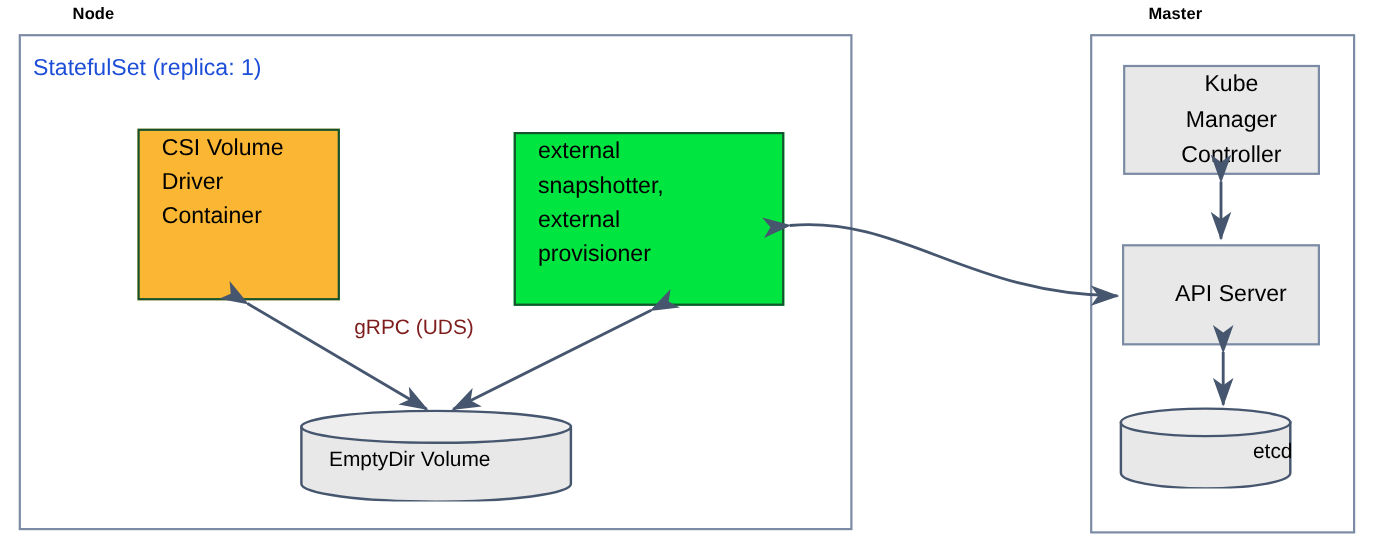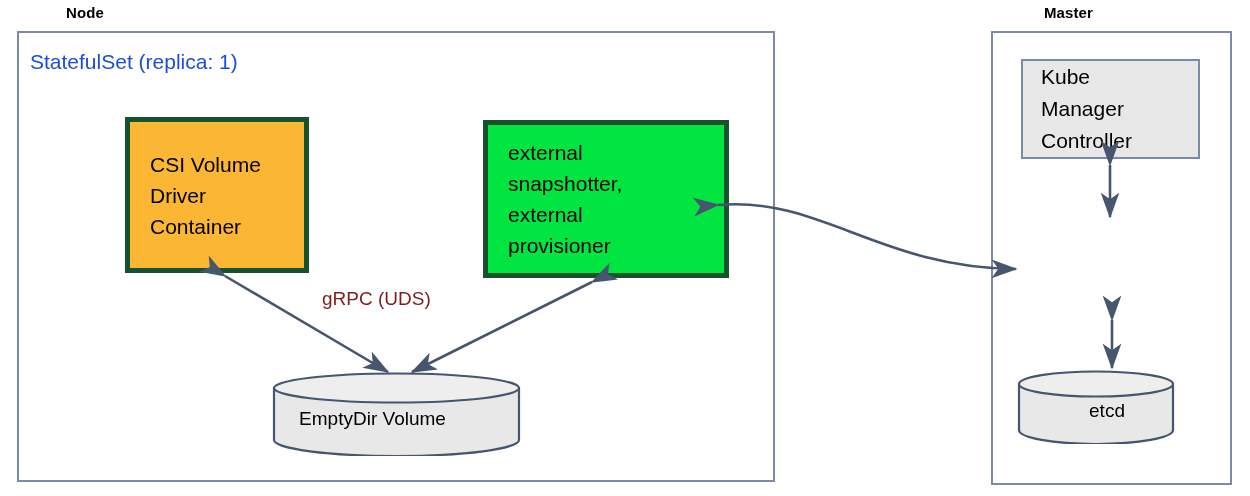--- a/index.html
+++ b/index.html
@@ -36,24 +36,23 @@
   }
   .inner-title {
     position: absolute;
     font-size: 21px;
     color: #1d4ed8;
     white-space: nowrap;
   }
   .node-box {
     position: absolute;
     box-sizing: border-box;
-    border: 5px solid #14532d;
+    border: 2px solid #14532d;
     display: flex;
     flex-direction: column;
-    justify-content: center;
     padding-left: 20px;
     box-sizing: border-box;
   }
   .node-box .txt-line {
     font-size: 21px;
     line-height: 31px;
     color: #000000;
     white-space: nowrap;
   }
   .plain-box {
@@ -65,20 +64,21 @@
     flex-direction: column;
     justify-content: center;
     padding-left: 18px;
     box-sizing: border-box;
   }
   .plain-box .txt-line {
     font-size: 21px;
     line-height: 32px;
     color: #000000;
     white-space: nowrap;
+    text-align: center;
   }
   .cyl-wrap {
     position: absolute;
   }
   .cyl-label {
     position: absolute;
     width: 100%;
     text-align: center;
     font-size: 19px;
     color: #000000;
@@ -109,21 +109,21 @@
   <div class="container-box" style="left:17px; top:31px; width:758px; height:451px;"></div>
 
   <div class="inner-title" style="left:30px; top:50px;">StatefulSet (replica: 1)</div>
 
   <div class="node-box" id="csi-box" style="left:125px; top:117px; width:184px; height:156px; background:#fbb733;">
     <div class="txt-line">CSI Volume</div>
     <div class="txt-line">Driver</div>
     <div class="txt-line">Container</div>
   </div>
 
-  <div class="node-box" id="ext-box" style="left:467px; top:120px; width:246px; height:158px; background:#00e540;margin-left:16px;">
+  <div class="node-box" id="ext-box" style="left:467px; top:120px; width:246px; height:158px; background:#00e540;">
     <div class="txt-line">external</div>
     <div class="txt-line">snapshotter,</div>
     <div class="txt-line">external</div>
     <div class="txt-line">provisioner</div>
   </div>
 
   <div class="cyl-wrap" style="left:272px; top:372px; width:201px; height:84px;">
     <svg width="249" height="84" viewBox="0 0 249 84">
       <path d="M2,16 L2,68 A 122.5 16 0 0 0 247,68 L247,16 Z" fill="#e8e8e8" stroke="#46566e" stroke-width="2.2"></path>
       <ellipse cx="124.5" cy="16" rx="122.5" ry="14.5" fill="#eeeeee" stroke="#46566e" stroke-width="2.2"></ellipse>
@@ -136,27 +136,30 @@
   <div class="grp-label" style="left:1028px; top:4px;margin-left:16px;">Master</div>
 
   <div class="container-box" style="left:991px; top:31px; width:241px; height:454px;"></div>
 
   <div class="plain-box" id="kcm-box" style="left:1021px; top:59px; width:179px; height:100px;">
     <div class="txt-line">Kube</div>
     <div class="txt-line">Manager</div>
     <div class="txt-line">Controller</div>
   </div>
 
+  <div class="plain-box" id="api-box" style="left:1020px; top:222px; width:180px; height:92px;">
+    <div class="txt-line">API Server</div>
+  </div>
 
   <div class="cyl-wrap" style="left:1017px; top:370px; width:158px; height:74px;">
     <svg width="158" height="74" viewBox="0 0 158 74">
       <path d="M2,14 L2,60 A 77 14 0 0 0 156,60 L156,14 Z" fill="#e8e8e8" stroke="#46566e" stroke-width="2.2"></path>
       <ellipse cx="79" cy="14" rx="77" ry="12.5" fill="#eeeeee" stroke="#46566e" stroke-width="2.2"></ellipse>
     </svg>
-    <div class="cyl-label" style="top:30px; text-align:center; padding-left:22px; box-sizing:border-box;">etcd</div>
+    <div class="cyl-label" style="top:30px; text-align:right; padding-left:22px; box-sizing:border-box;">etcd</div>
   </div>
 
   <svg class="overlay">
     <defs>
       <marker id="ah" markerWidth="11" markerHeight="11" refX="9.4" refY="4" orient="auto" markerUnits="strokeWidth">
         <path d="M0,0.4 L10,4 L0,7.6 L2.6,4 Z" fill="#46566e"></path>
       </marker>
       <marker id="ah2" markerWidth="11" markerHeight="11" refX="9.4" refY="4" orient="auto" markerUnits="strokeWidth">
         <path d="M0,0.4 L10,4 L0,7.6 L2.6,4 Z" fill="#46566e"></path>
       </marker>

